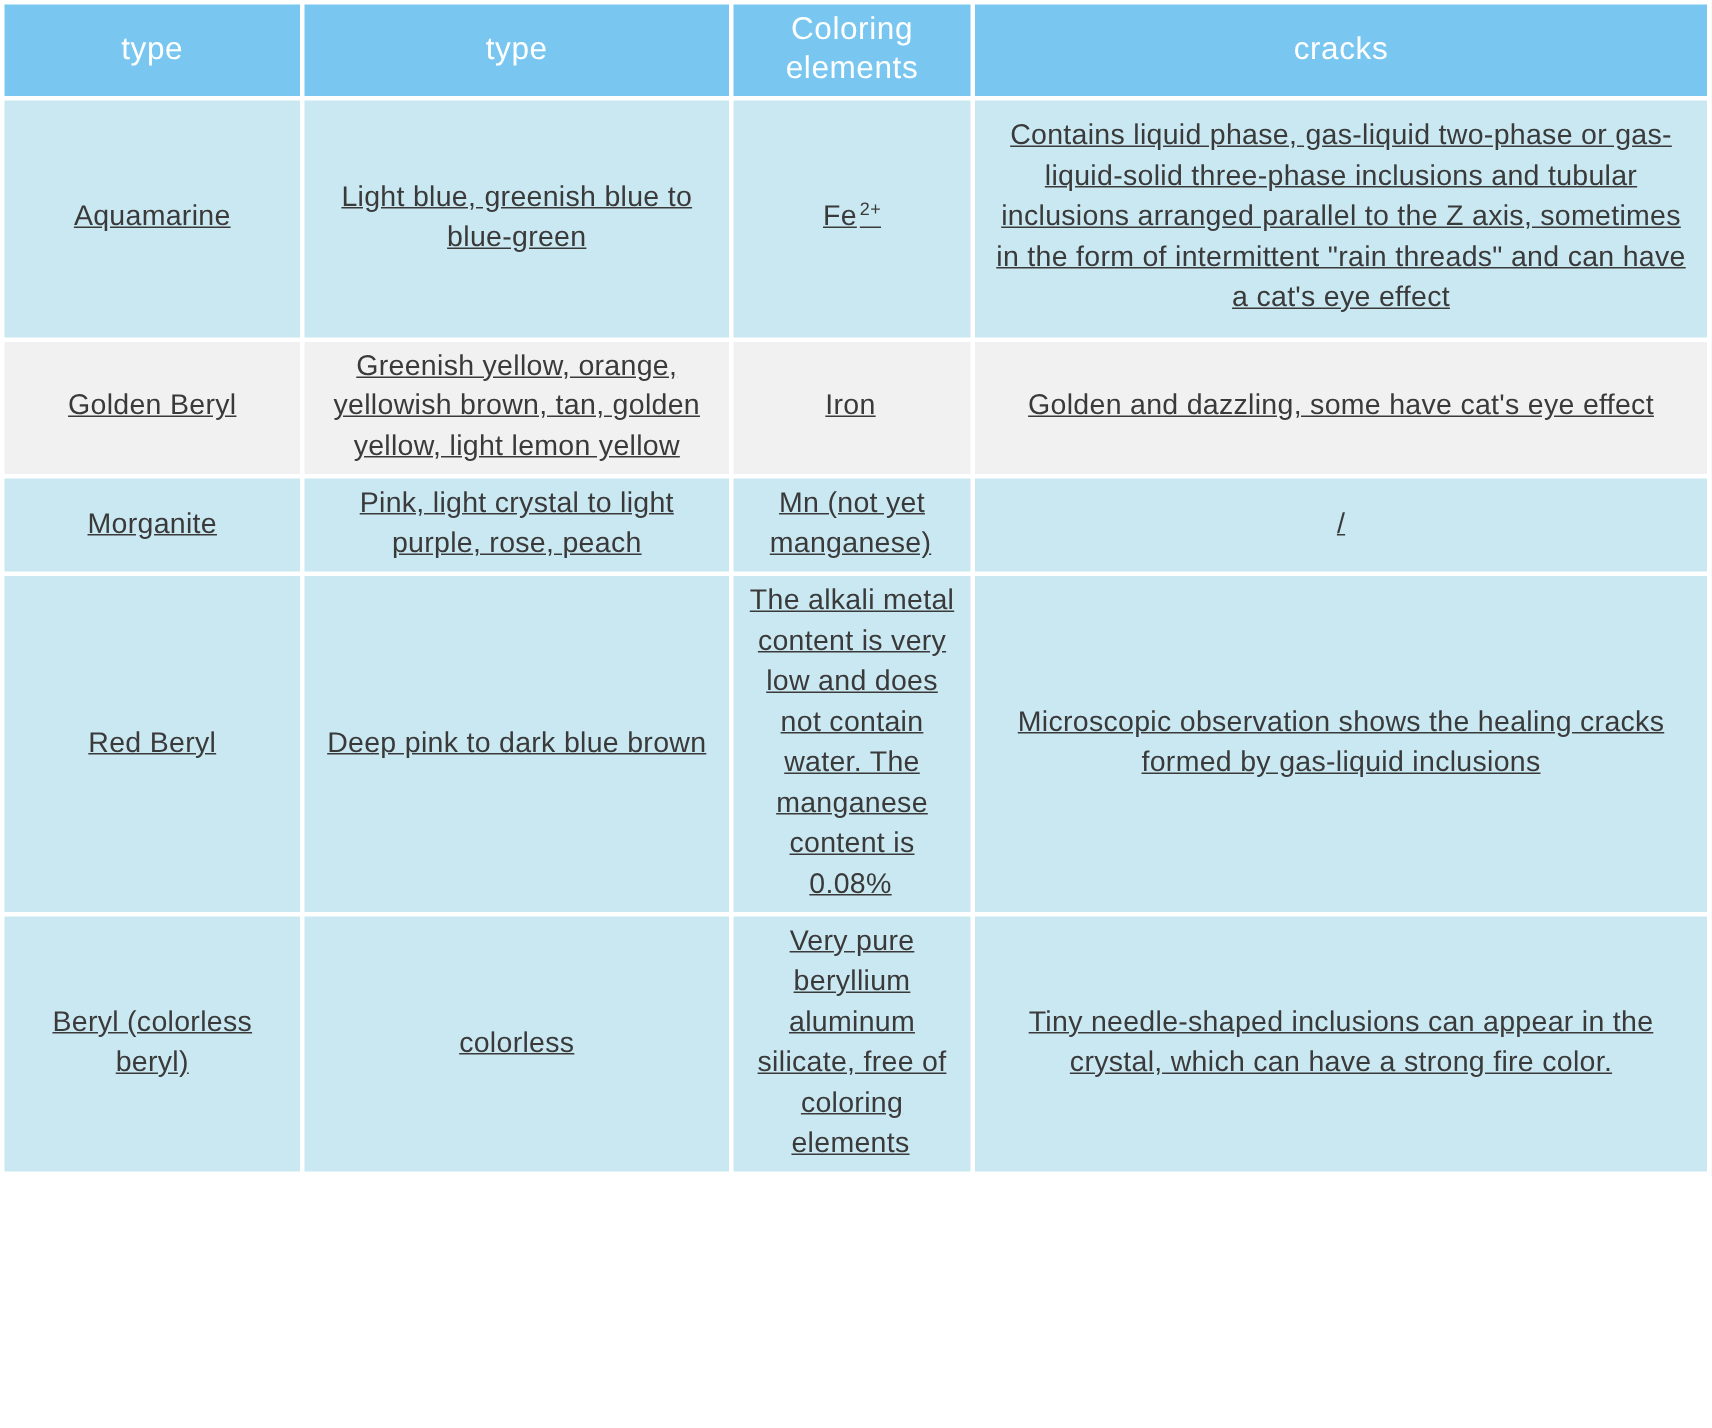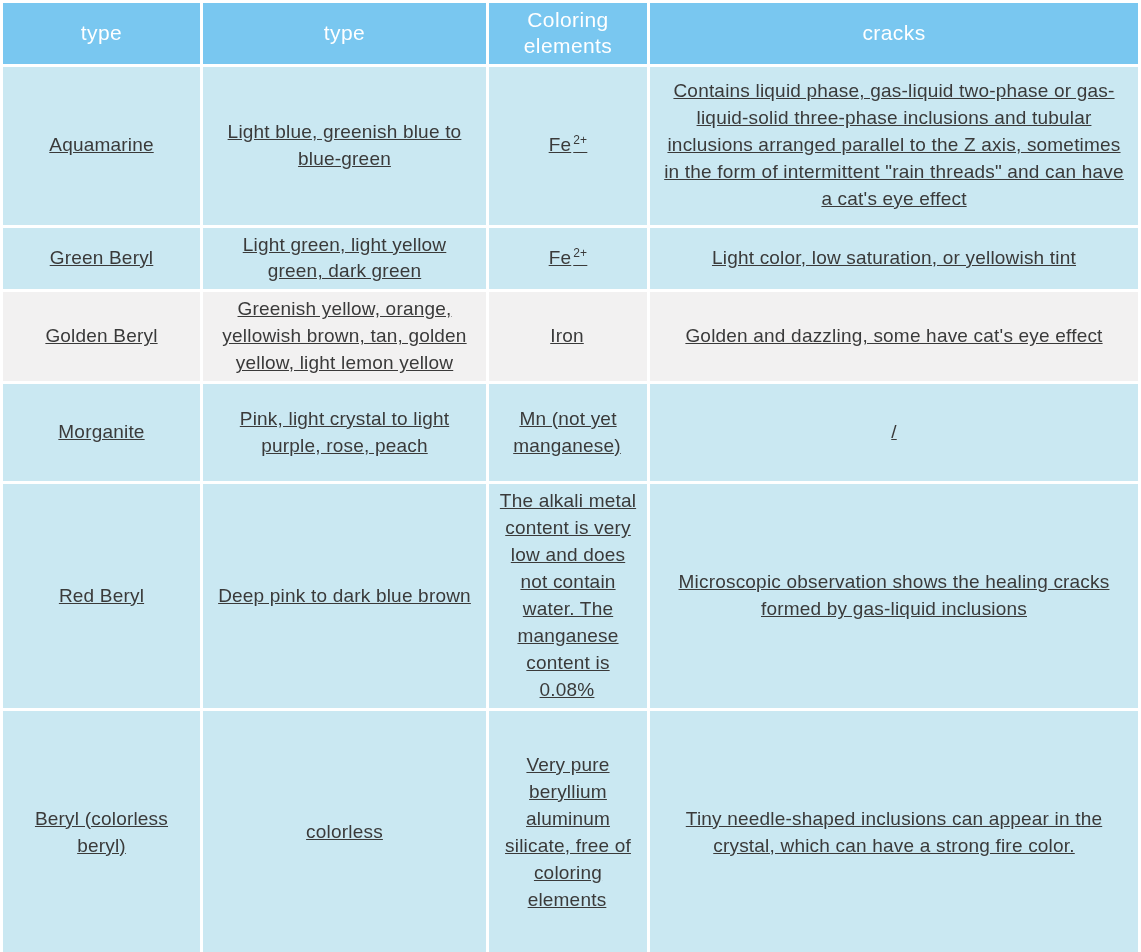--- a/index.html
+++ b/index.html
@@ -84,26 +84,20 @@
         <th>cracks</th>
       </tr>
     </thead>
     <tbody>
       <tr class="bg-blue">
         <td>Aquamarine</td>
         <td>Light blue, greenish blue to blue-green</td>
         <td><span>Fe</span><sup>2+</sup></td>
         <td>Contains liquid phase, gas-liquid two-phase or gas-liquid-solid three-phase inclusions and tubular inclusions arranged parallel to the Z axis, sometimes in the form of intermittent "rain threads" and can have a cat's eye effect</td>
       </tr>
-      <tr class="bg-blue">
-        <td>Green Beryl</td>
-        <td>Light green, light yellow green, dark green</td>
-        <td><span>Fe</span><sup>2+</sup></td>
-        <td>Light color, low saturation, or yellowish tint</td>
-      </tr>
       <tr class="bg-gray">
         <td>Golden Beryl</td>
         <td>Greenish yellow, orange, yellowish brown, tan, golden yellow, light lemon yellow</td>
         <td><span>Iron</span><sup></sup></td>
         <td>Golden and dazzling, some have cat's eye effect</td>
       </tr>
       <tr class="bg-blue">
         <td>Morganite</td>
         <td>Pink, light crystal to light purple, rose, peach</td>
         <td><span>Mn (not yet manganese)</span><sup></sup></td>

